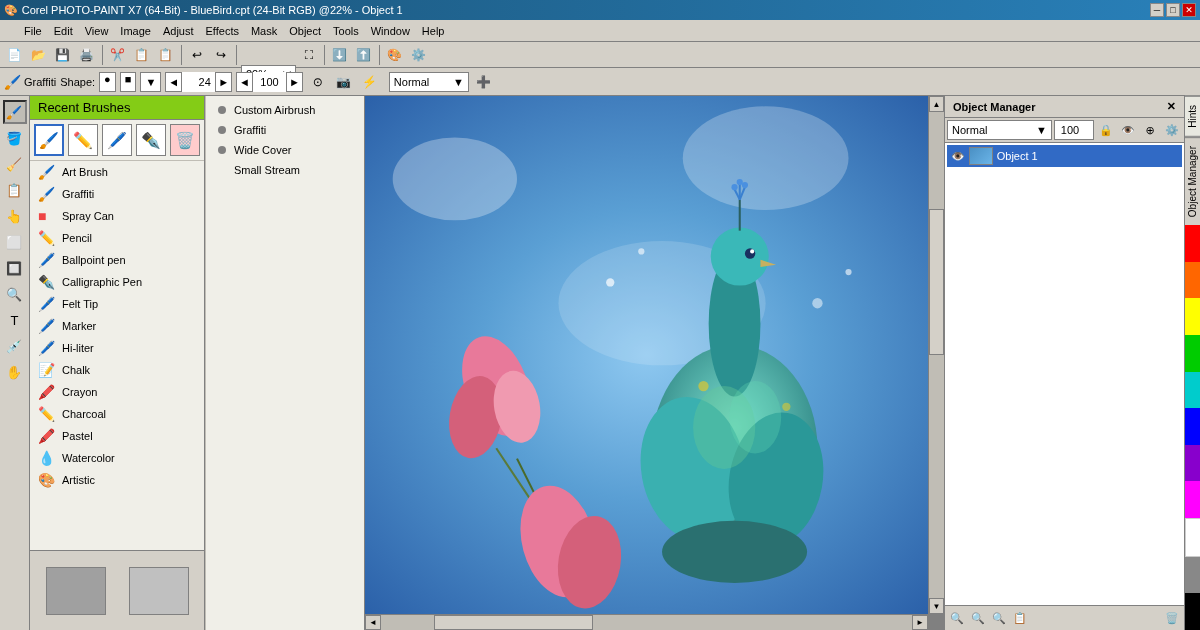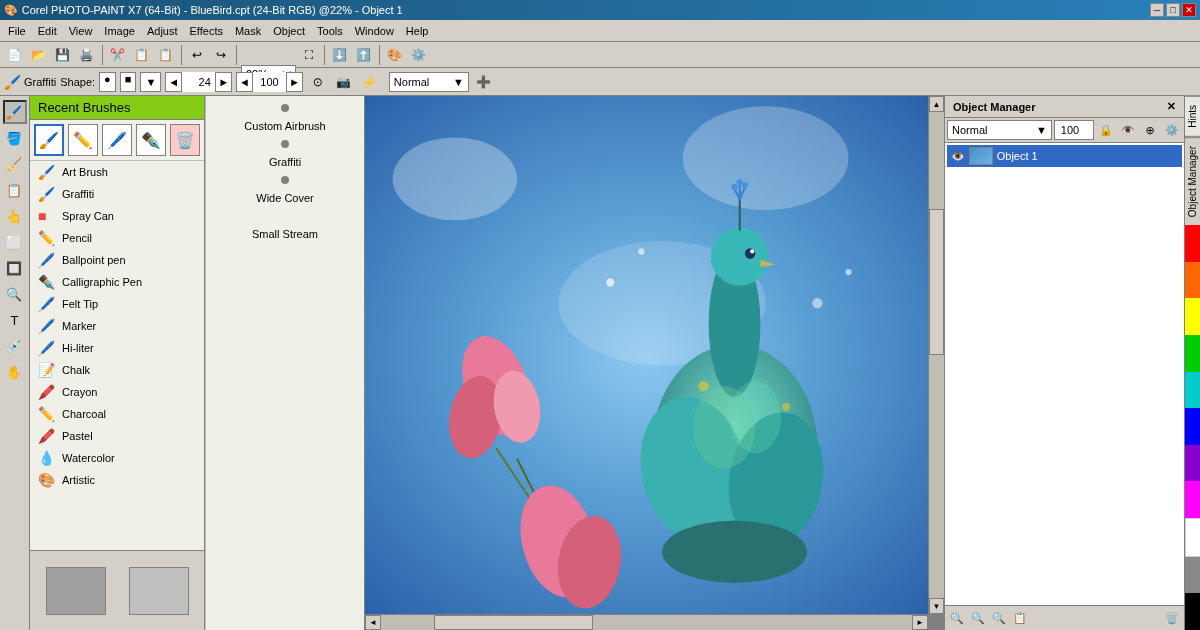--- a/index.html
+++ b/index.html
@@ -26,21 +26,21 @@
       font-size: 9px; cursor: pointer; color: #000;
     }
 
     
     .menu-bar {
       background: #d4d0c8;
       height: 22px;
       display: flex;
       align-items: center;
       border-bottom: 1px solid #808080;
-      padding: 0 2px;
+      padding: 0 18px;
     }
     .menu-item {
       padding: 2px 6px;
       cursor: pointer;
       font-size: 11px;
     }
 
     
     .toolbar {
       background: #d4d0c8;
@@ -181,21 +181,20 @@
       border-left: 1px solid #c0bdb5;
     }
     .flyout-list { padding: 4px 0; }
     .flyout-item {
       display: flex;
       align-items: center;
       padding: 4px 12px;
       gap: 8px;
       cursor: pointer;
       font-size: 11px;
-      flex-direction: column;
     }
     .flyout-dot {
       width: 8px; height: 8px;
       border-radius: 50%;
       background: #808080;
       flex-shrink: 0;
     }
 
     
     .canvas-area {

